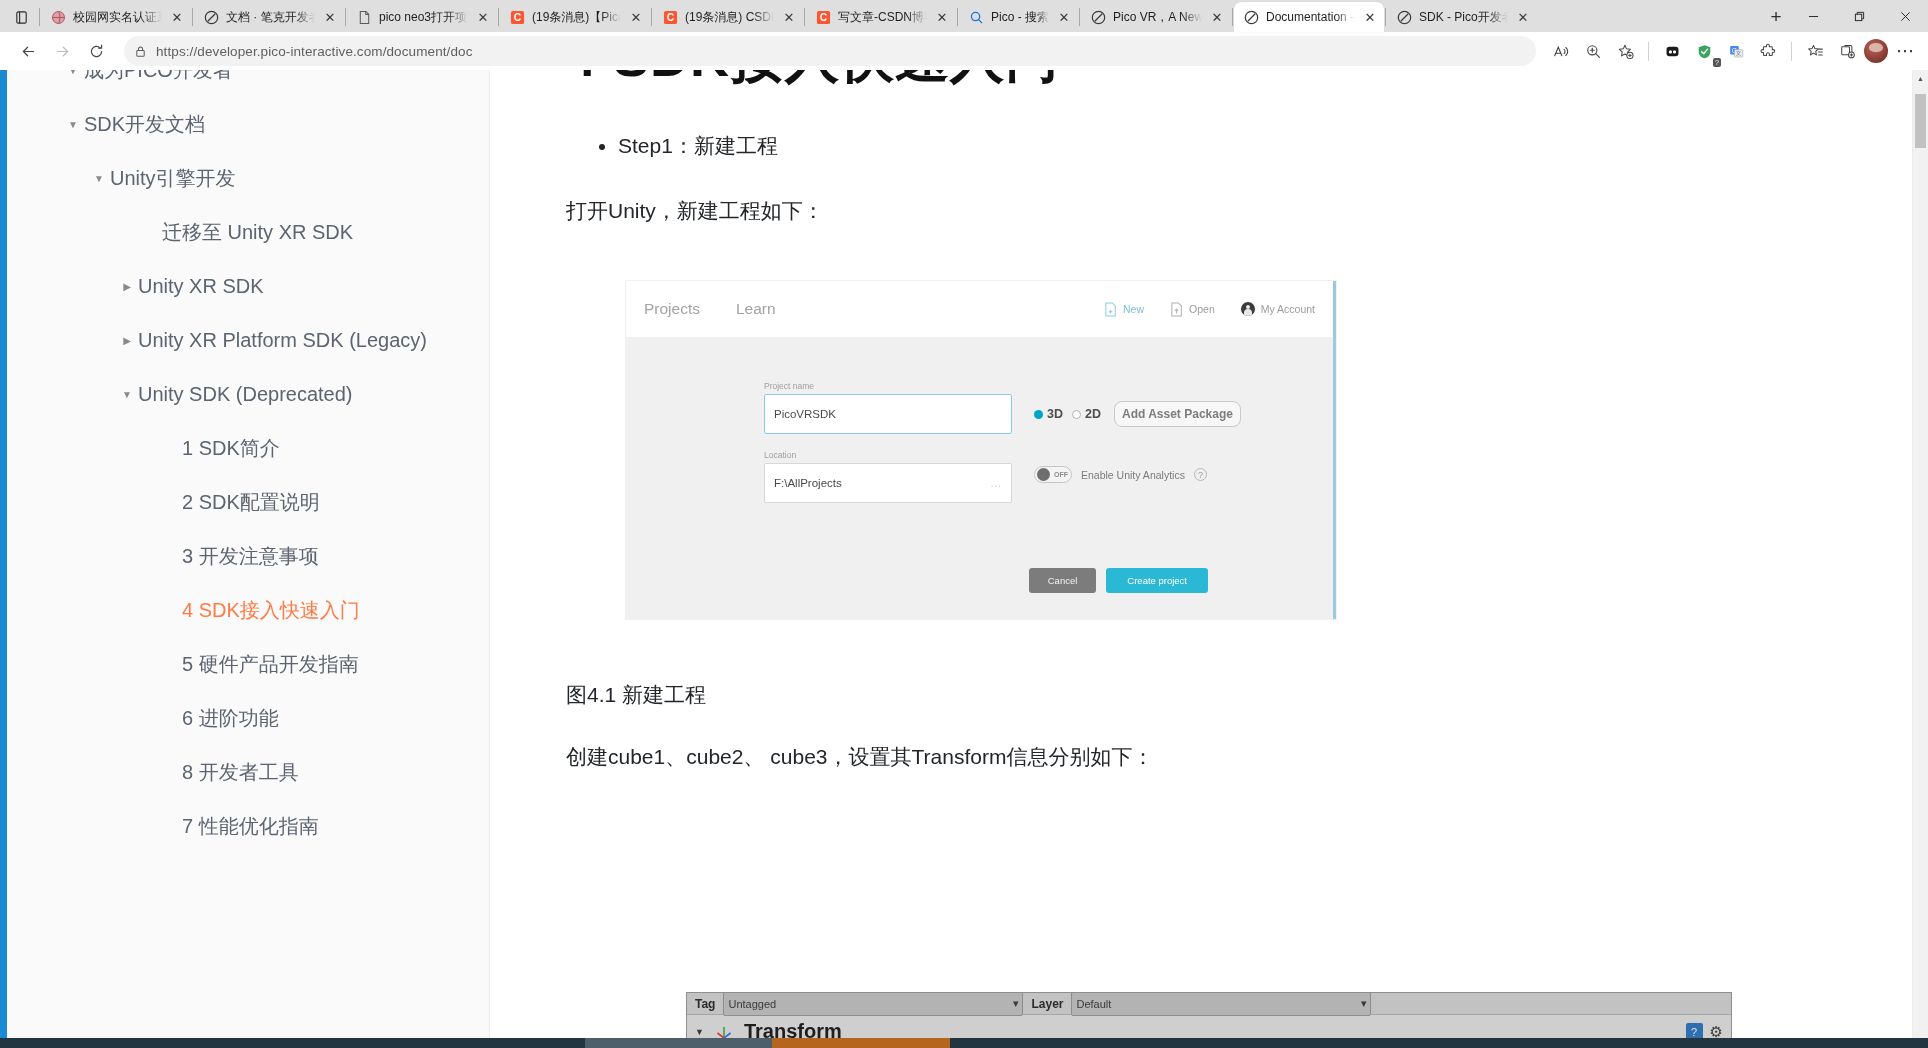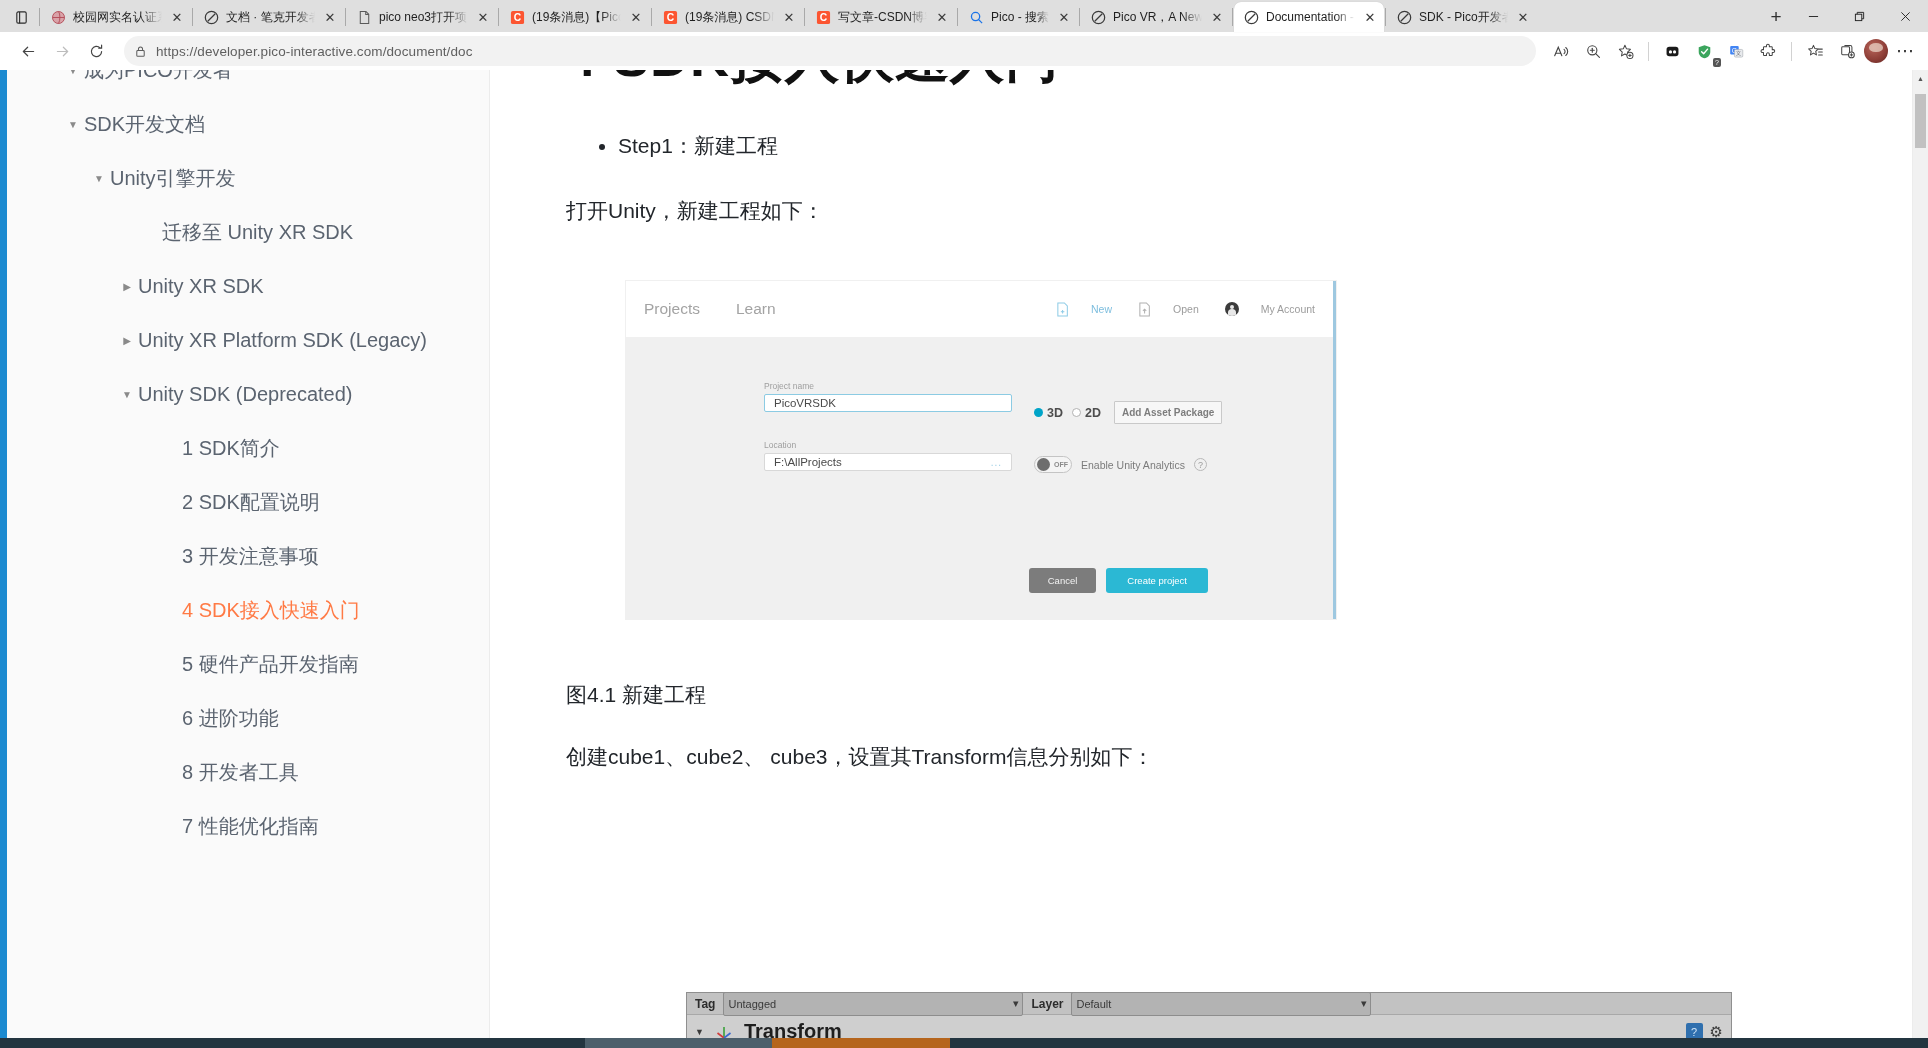--- a/index.html
+++ b/index.html
@@ -150,53 +150,53 @@
     background: #ffffff; box-shadow: 0 0 0 1px #f0f0f0;
     border-right: 3px solid #9ec8e0;
   }
   .us-header {
     height: 56px; display: flex; align-items: center; padding: 0 18px;
     background: #fff; gap: 30px;
   }
   .us-tabs { display: flex; gap: 36px; }
   .us-tab { font-size: 15.5px; color: #a3a3a3; }
   .us-actions { margin-left: auto; display: flex; gap: 26px; align-items: center; }
-  .us-action { display: flex; align-items: center; gap: 22px; font-size: 10.5px; color: #9c9c9c; }
+  .us-action { display: flex; align-items: center; gap: 6px; font-size: 10.5px; color: #9c9c9c; }
   .us-action.blue { color: #7ebede; }
   .us-action svg { width: 13px; height: 15px; display: block; }
   .us-avatar {
     width: 14px; height: 14px; border-radius: 50%; background: #3c3c3c;
     position: relative; overflow: hidden; flex: 0 0 14px;
   }
   .us-avatar::after {
     content: ""; position: absolute; left: 3px; top: 7px; width: 8px; height: 7px;
     background: #e8e8e8; border-radius: 50% 50% 0 0;
   }
   .us-avatar::before {
     content: ""; position: absolute; left: 5px; top: 2.5px; width: 4px; height: 4px;
     background: #e8e8e8; border-radius: 50%;
   }
   .us-body { background: #f0f0f0; height: 282px; position: relative; padding: 44px 0 0 0; }
   .us-form { padding-left: 124px; }
   .us-field-label { font-size: 8.5px; color: #9e9e9e; margin-bottom: 3px; }
   .us-row { display: flex; align-items: flex-start; gap: 22px; padding-left: 14px; }
   .us-input {
-    width: 248px; height: 18px; background: #fff;
+    width: 248px; height: 40px; background: #fff;
     border: 1px solid #d8d8d8; border-radius: 2px;
     display: flex; align-items: center; padding: 0 9px;
     font-size: 11.5px; color: #4a4a4a;
   }
   .us-input.focused { border: 1px solid #8ccbe3; }
   .us-input .dots { margin-left: auto; color: #9fd0e6; letter-spacing: 1px; font-size: 10px; }
   .us-radios { display: flex; align-items: center; gap: 4px; padding-top: 20px; font-size: 12.5px; color: #4d4d4d; font-weight: 700; }
   .radio-dot { width: 9px; height: 9px; border-radius: 50%; background: #00a4c8; display: inline-block; }
   .radio-ring { width: 9px; height: 9px; border-radius: 50%; border: 1px solid #b2b2b2; background: #fff; display: inline-block; margin-left: 5px; }
   .us-btn-outline {
-    margin-left: 9px; border: 1px solid #c9c9c9; border-radius: 1px; background: #f7f7f7;
-    font-size: 10px; color: #7d7d7d; padding: 5px 7px; white-space: nowrap;
+    margin-left: 9px; border: 1px solid #c9c9c9; border-radius: 8px; background: #f7f7f7;
+    font-size: 12px; color: #7d7d7d; padding: 5px 7px; white-space: nowrap;
   }
   .us-toggle-row { display: flex; align-items: center; gap: 9px; padding-top: 22px; }
   .us-toggle {
     width: 38px; height: 17px; border-radius: 9px; background: #f4f4f4;
     border: 1px solid #c4c4c4; display: flex; align-items: center; padding: 0 2px; position: relative;
   }
   .us-toggle .knob { width: 13px; height: 13px; border-radius: 50%; background: #6e6e6e; }
   .us-toggle .off { font-size: 7px; color: #8a8a8a; font-weight: 700; margin-left: 4px; }
   .us-toggle-label { font-size: 10.5px; color: #7b7b7b; }
   .us-help {

